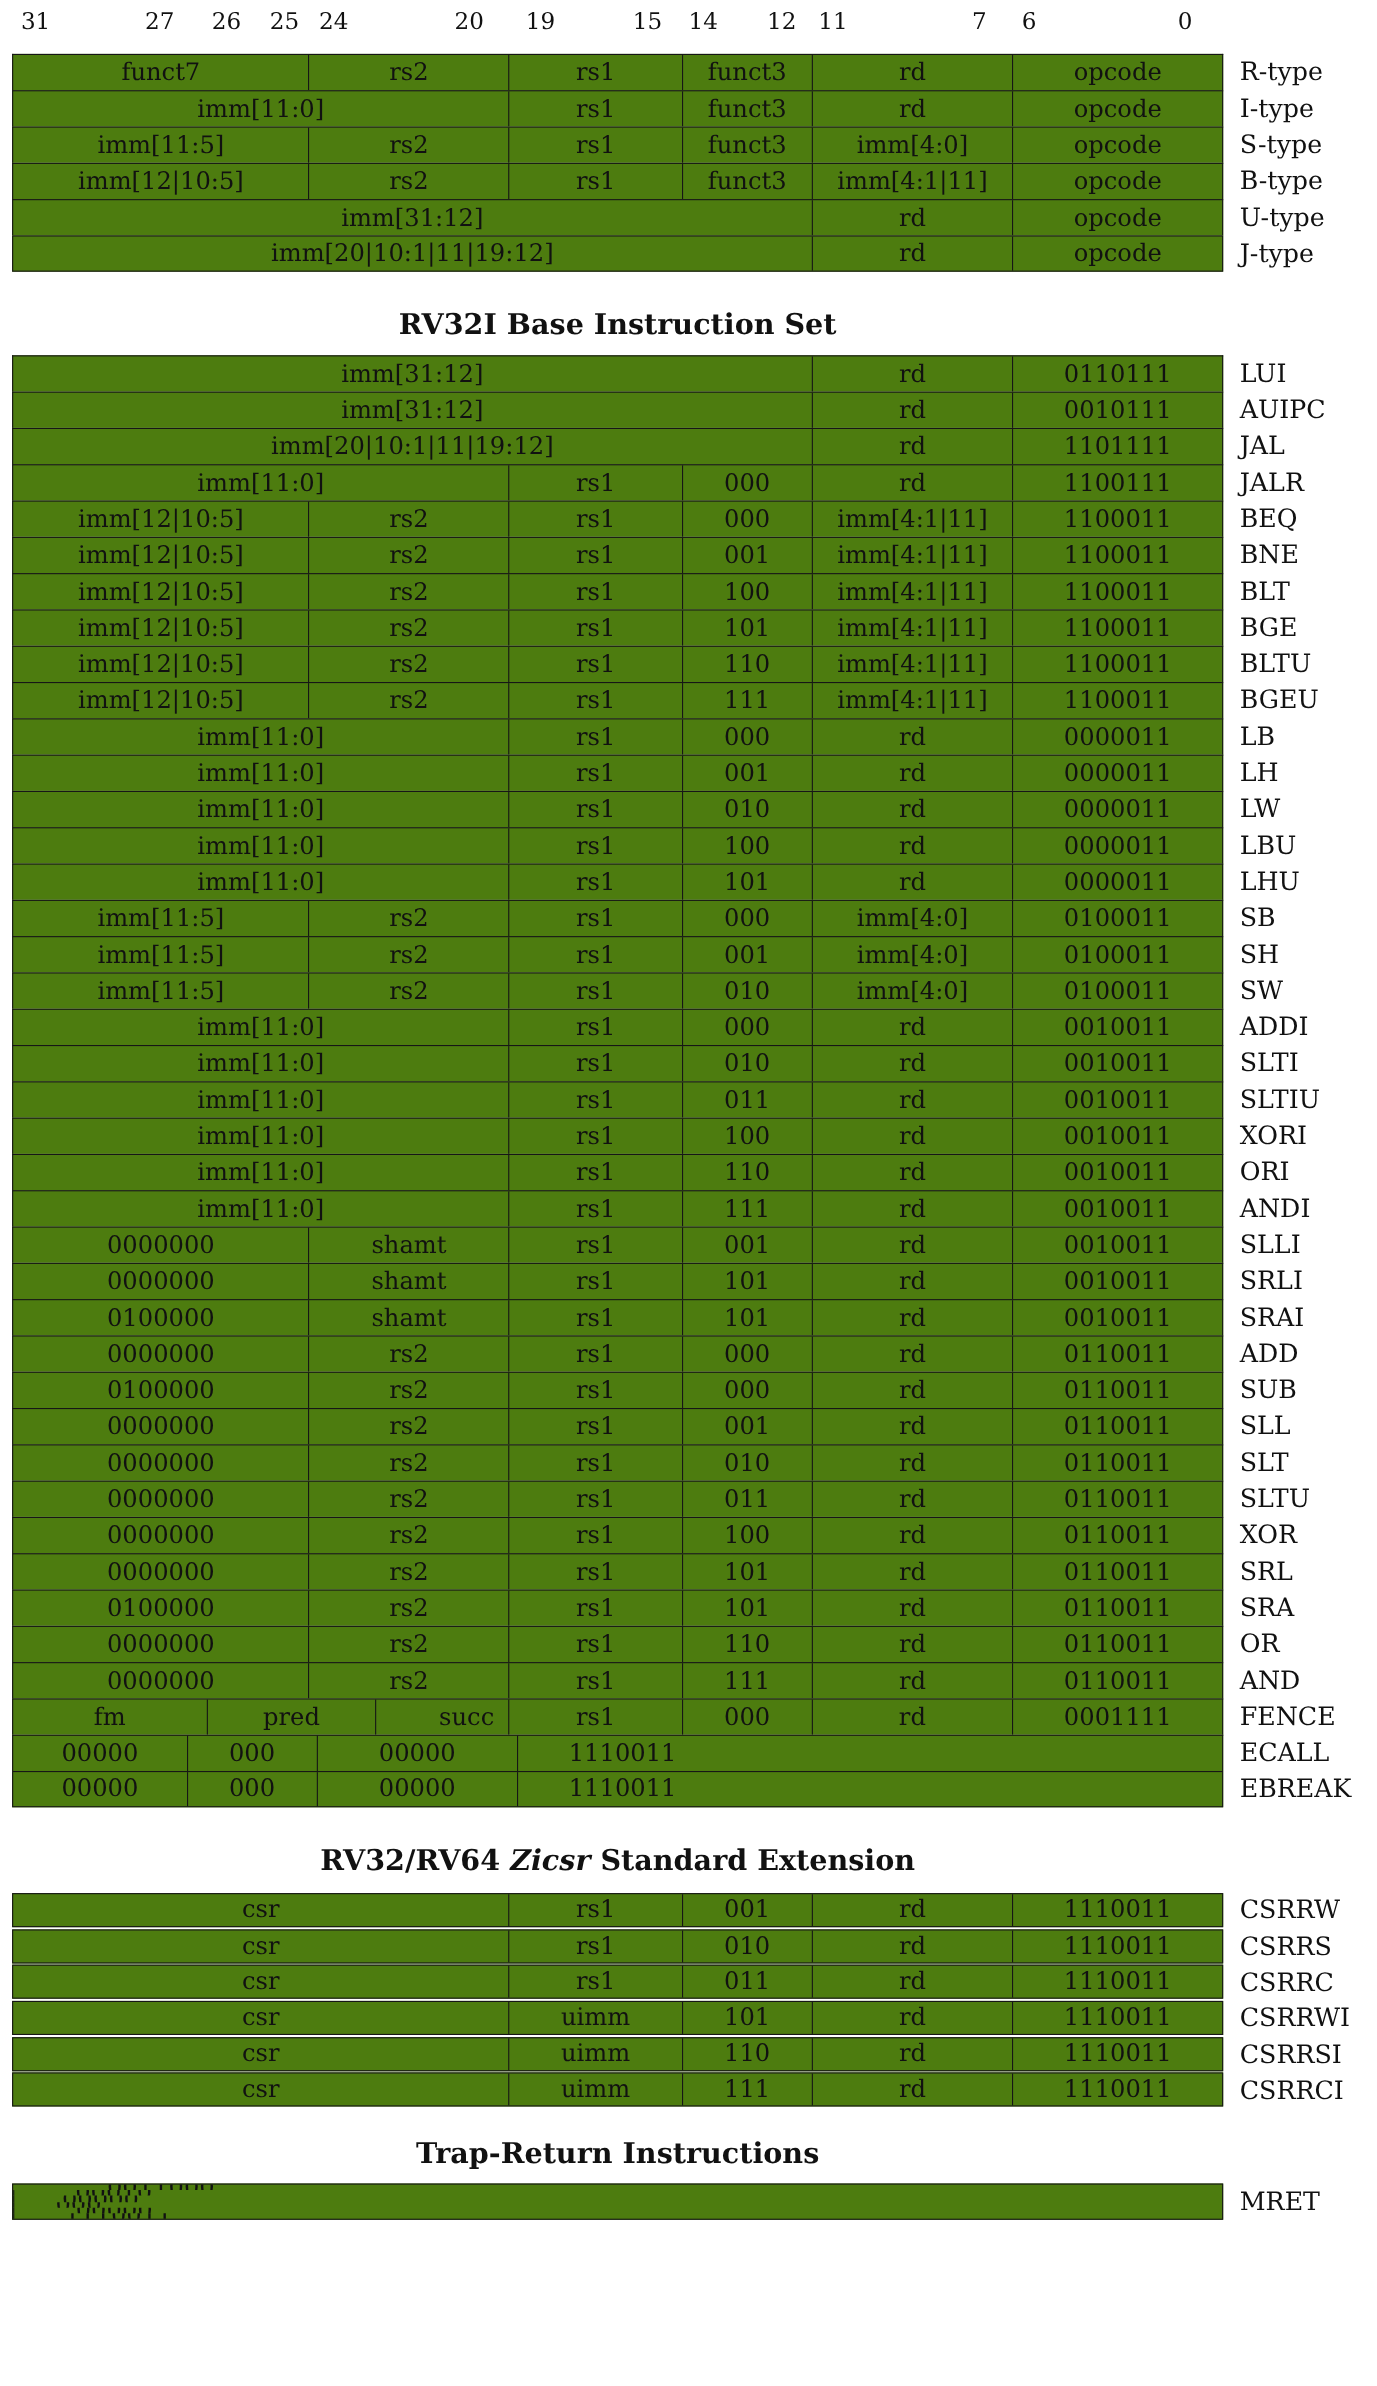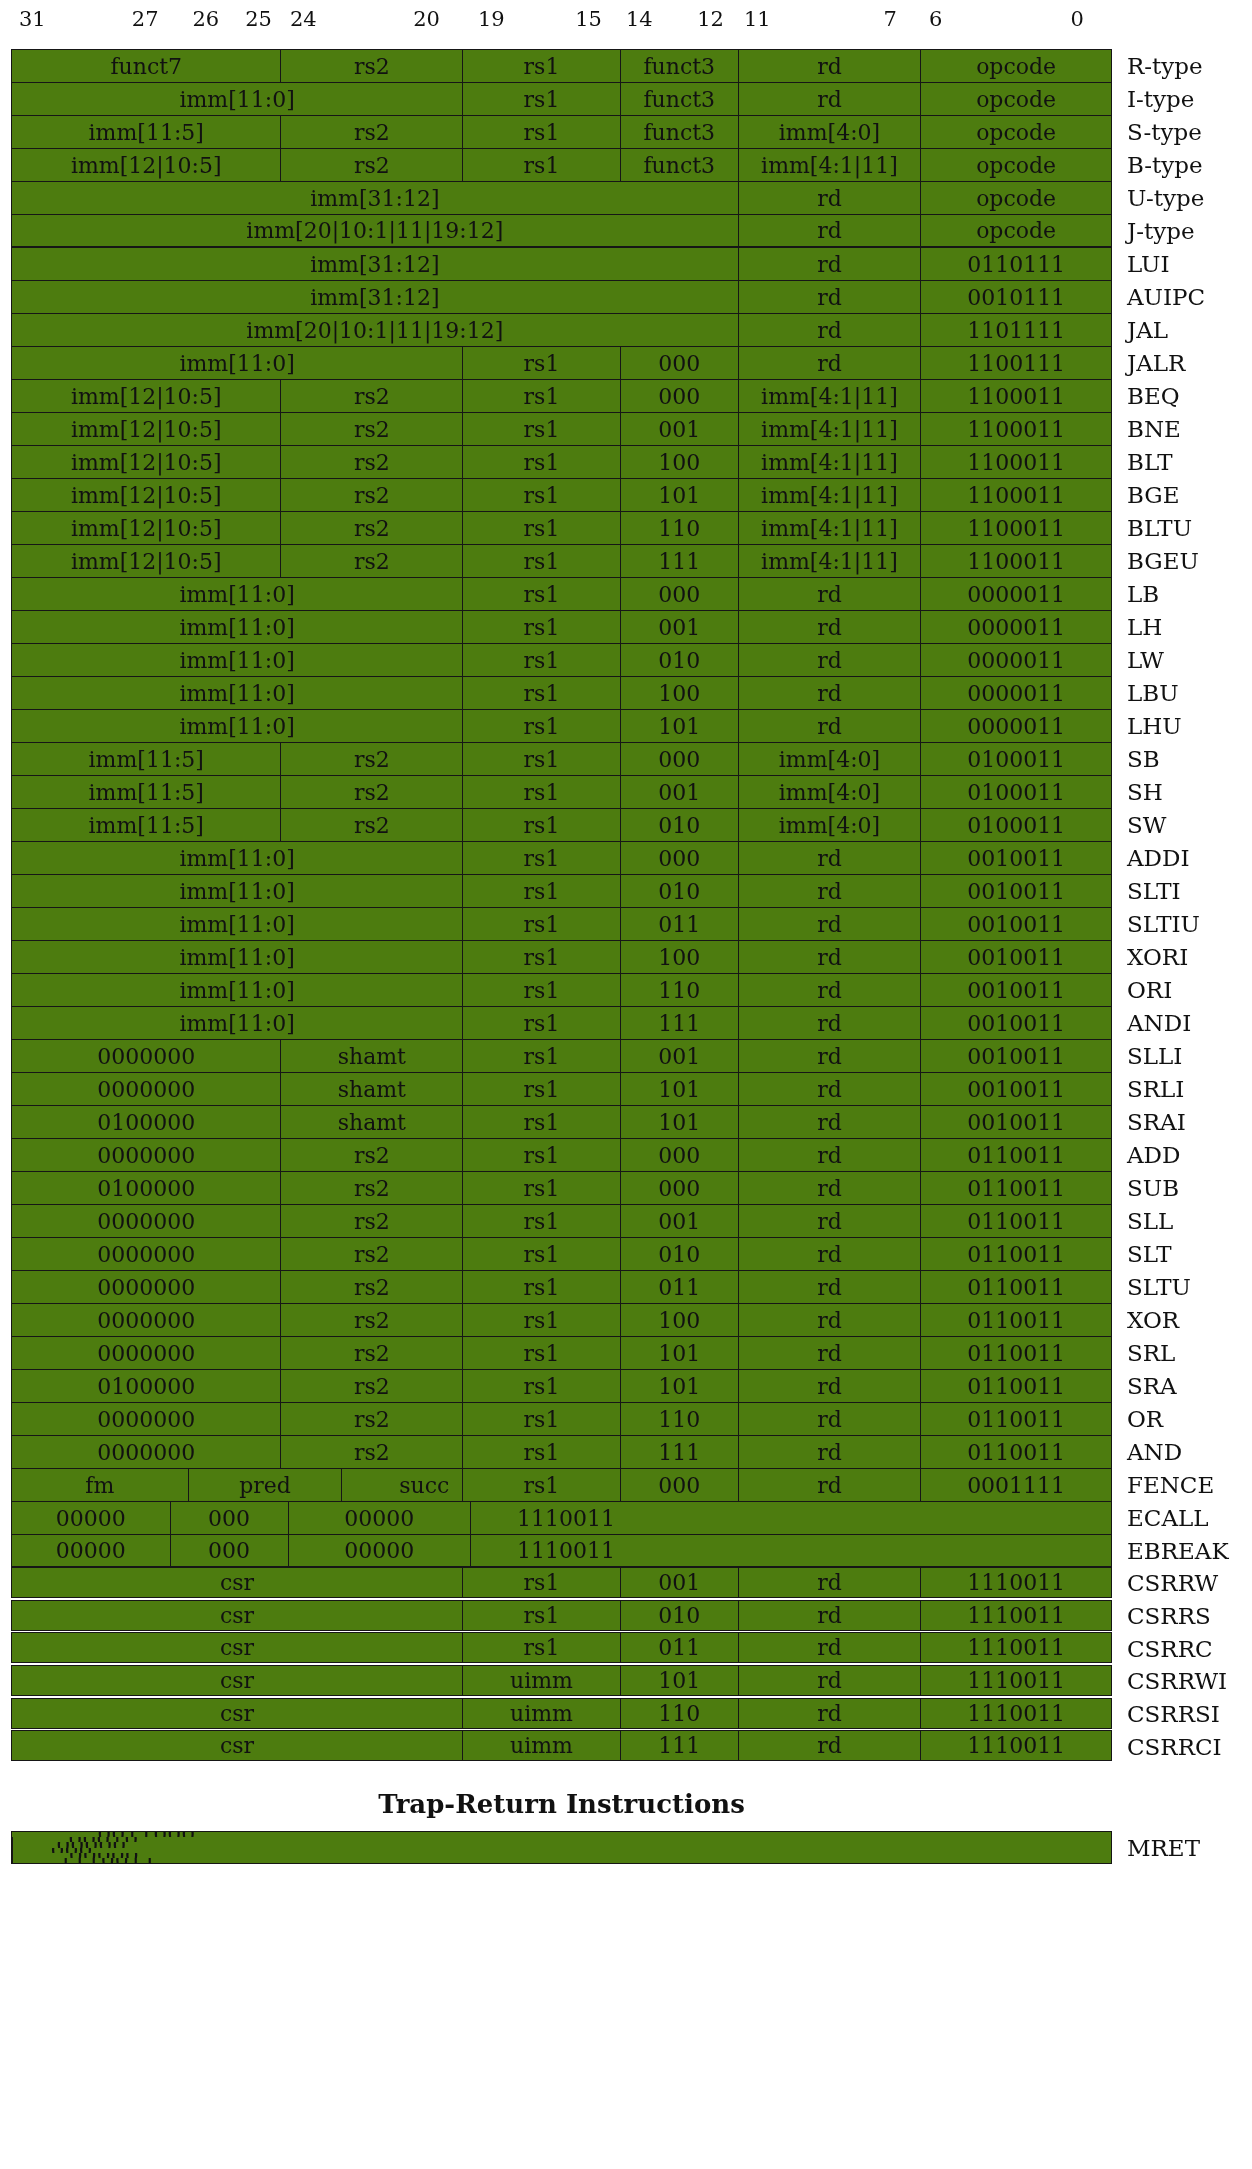--- a/index.html
+++ b/index.html
@@ -135,20 +135,21 @@
           <div class="cells">
             <div class="cell w-c14">imm[20|10:1|11|19:12]</div>
             <div class="cell w-c5">rd</div>
             <div class="cell w-c6">opcode</div>
           </div>
           <div class="iname">J-type</div>
         </div>
       </div>
     </div>
   <div data-section="rv32i">
+      <div class="sec-title"><span>RV32I Base Instruction Set</span></div>
       <div class="itable">
         <div class="irow first">
           <div class="cells">
             <div class="cell w-c14">imm[31:12]</div>
             <div class="cell w-c5">rd</div>
             <div class="cell w-c6">0110111</div>
           </div>
           <div class="iname">LUI</div>
         </div>
         <div class="irow">
@@ -555,20 +556,21 @@
             <div class="cell w-c3">00000</div>
             <div class="cell w-c4">000</div>
             <div class="cell w-c5">00000</div>
             <div class="cell w-c6">1110011</div>
           </div>
           <div class="iname">EBREAK</div>
         </div>
       </div>
     </div>
   <div data-section="zicsr">
+      <div class="sec-title"><span>RV32/RV64 </span><em>Zicsr</em><span> Standard Extension</span></div>
       <div class="itable dbl">
         <div class="irow first">
           <div class="cells">
             <div class="cell w-c12">csr</div>
             <div class="cell w-c3">rs1</div>
             <div class="cell w-c4">001</div>
             <div class="cell w-c5">rd</div>
             <div class="cell w-c6">1110011</div>
           </div>
           <div class="iname">CSRRW</div>

